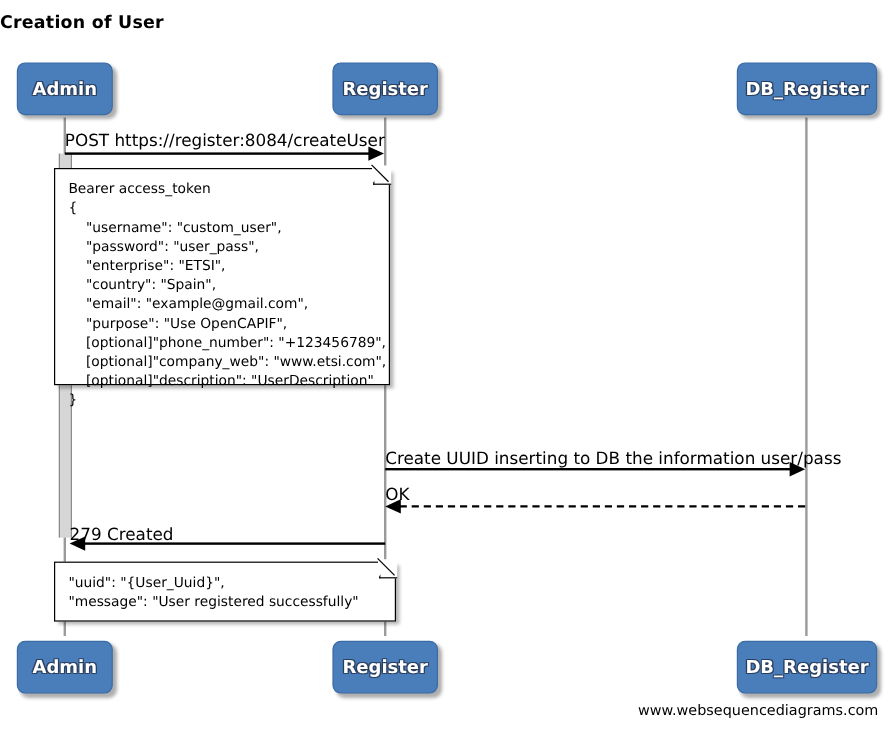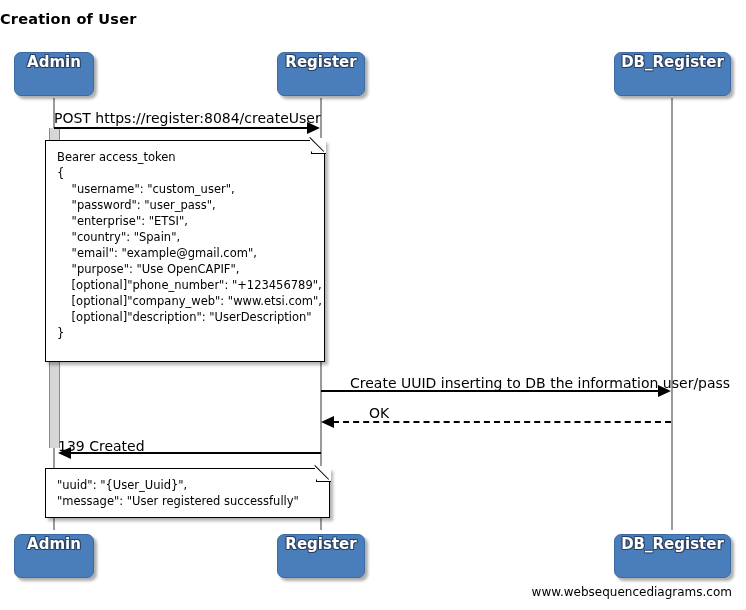--- a/index.html
+++ b/index.html
@@ -49,21 +49,21 @@
   }
 
   
   .participant {
     position: absolute;
     box-sizing: border-box;
     background: #4a7ebb;
     border: 1px solid #3a6ba5;
     border-radius: 7px;
     display: flex;
-    align-items: flex-start;
+    align-items: center;
     justify-content: center;
     box-shadow: 3px 3px 3px rgba(0,0,0,0.32);
   }
   .participant .plabel {
     color: #ffffff;
     font-size: 15px;
     font-weight: bold;
     white-space: nowrap;
     text-shadow:
       -1px -1px 0 rgba(40,60,90,0.85),
@@ -196,45 +196,45 @@
     <span class="plabel">Register</span>
   </div>
   <div class="participant" style="left:614px; top:534px; width:117px; height:44px;">
     <span class="plabel">DB_Register</span>
   </div>
 
   <div class="msg-label" style="left:54px; top:110px; width:267px;">POST https://register:8084/createUser</div>
   <div class="msg-line" style="left:54px; top:127px; width:258px;"></div>
   <div class="arrow-head right" style="left:307px; top:122px;"></div>
 
-  <div class="note" style="left:45px; top:140px; width:280px; height:222px;">
+  <div class="note" style="left:45px; top:140px; width:280px; height:181px;">
     <span class="fold"></span>
     <div class="note-text">Bearer access_token
 {
     "username": "custom_user",
     "password": "user_pass",
     "enterprise": "ETSI",
     "country": "Spain",
     "email": "example@gmail.com",
     "purpose": "Use OpenCAPIF",
     [optional]"phone_number": "+123456789",
     [optional]"company_web": "www.etsi.com",
     [optional]"description": "UserDescription"
 }</div>
   </div>
 
-  <div class="msg-label" style="left:321px; top:375px; width:350px;padding-left:29px;">Create UUID inserting to DB the information user/pass</div>
+  <div class="msg-label" style="left:321px; top:375px; width:350px;">Create UUID inserting to DB the information user/pass</div>
   <div class="msg-line" style="left:321px; top:390px; width:341px;"></div>
   <div class="arrow-head right" style="left:658px; top:385px;"></div>
 
-  <div class="msg-label" style="left:321px; top:405px; width:350px;margin-left:48px;">OK</div>
+  <div class="msg-label" style="left:321px; top:405px; width:350px;">OK</div>
   <div class="msg-line dashed" style="left:333px; top:421px; width:338px;"></div>
   <div class="arrow-head left" style="left:321px; top:416px;"></div>
 
-  <div class="msg-label" style="left:58px; top:438px; width:262px;">139 Created</div>
+  <div class="msg-label" style="left:58px; top:438px; width:262px;">279 Created</div>
   <div class="msg-line" style="left:70px; top:452px; width:251px;"></div>
   <div class="arrow-head left" style="left:58px; top:447px;"></div>
 
   <div class="note" style="left:45px; top:468px; width:285px; height:50px;">
     <span class="fold"></span>
     <div class="note-text" style="top:8px;">"uuid": "{User_Uuid}",
 "message": "User registered successfully"</div>
   </div>
 
   <div class="footer-watermark">www.websequencediagrams.com</div>

